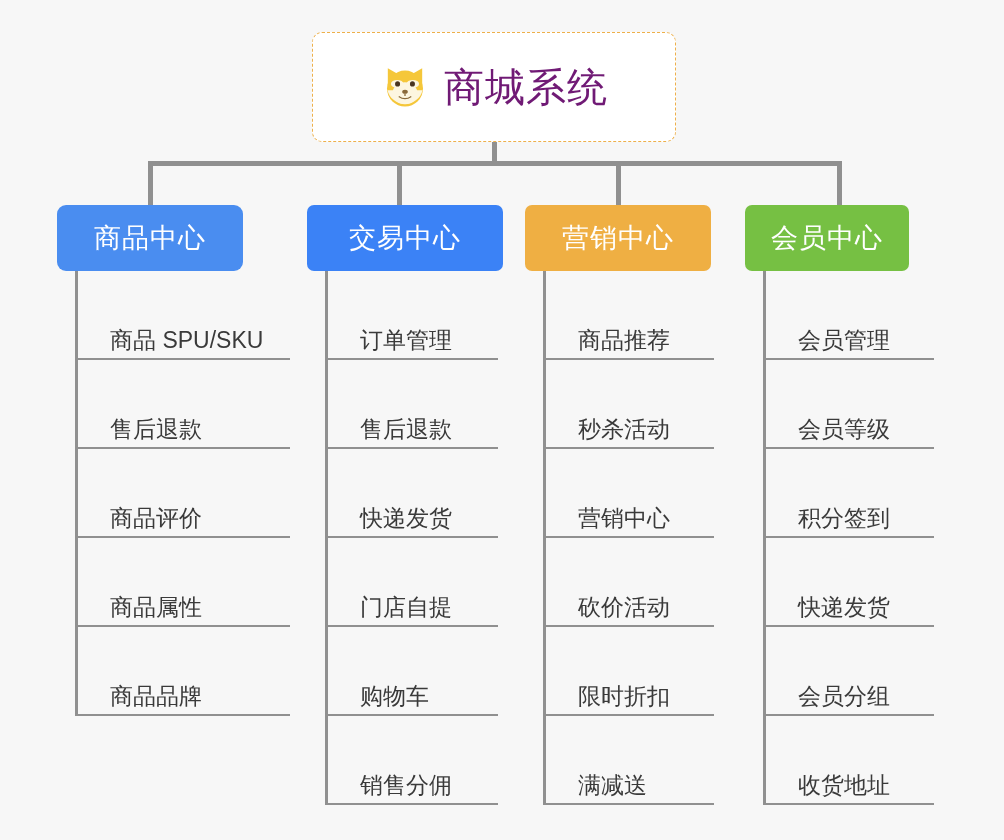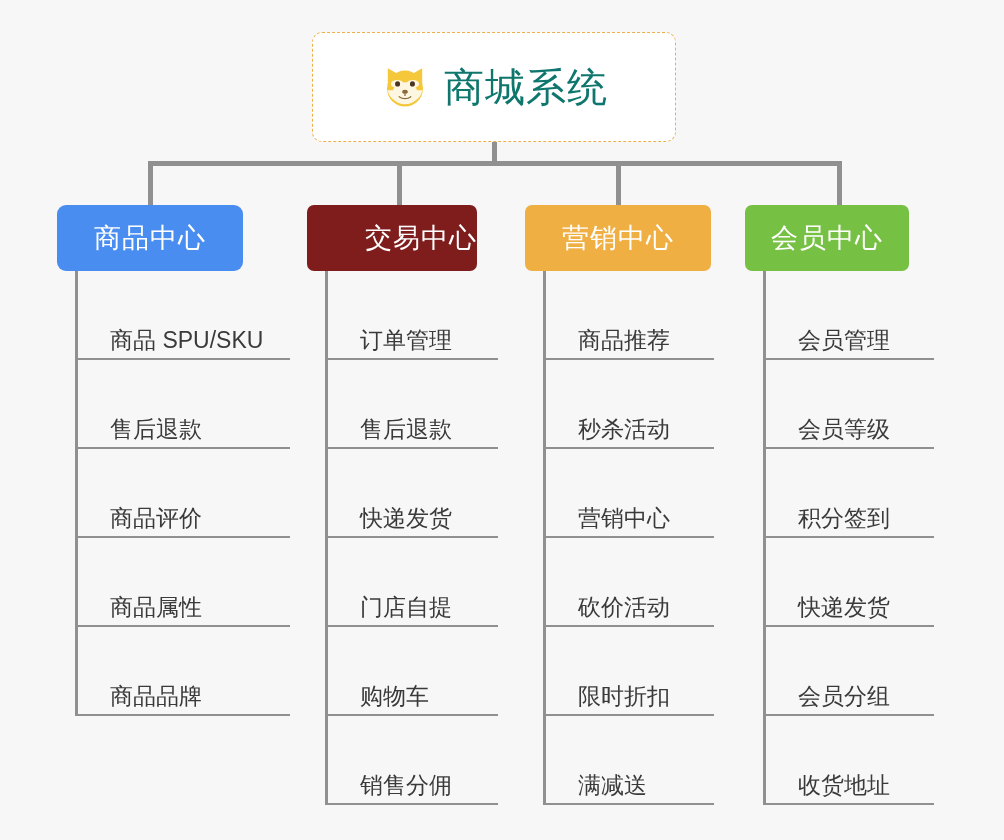--- a/index.html
+++ b/index.html
@@ -30,21 +30,21 @@
     background: #ffffff;
     border: 1px dashed #eeb04a;
     border-radius: 10px;
     box-sizing: border-box;
     display: flex;
     align-items: center;
     justify-content: center;
     gap: 14px;
   }
   .root-title {
-    color: #0f766e;
+    color: #701a75;
     font-size: 40px;
     line-height: 1;
     letter-spacing: 1px;
     white-space: nowrap;
   }
   .dog-icon {
     width: 50px;
     height: 50px;
     display: block;
     flex: 0 0 auto;
@@ -98,21 +98,21 @@
     white-space: nowrap;
   }
 
   
   .col-goods  { left: 57px;  width: 230px; }
   .col-trade  { left: 307px; width: 230px; }
   .col-promo  { left: 525px; width: 230px; }
   .col-member { left: 745px; width: 230px; }
 
   .col-goods  .branch-head { background: #4a8df0; width: 186px; border-radius: 9px; }
-  .col-trade  .branch-head { background: #7f1d1d; width: 170px; justify-content: flex-end; }
+  .col-trade  .branch-head { background: #3b82f6; width: 196px; }
   .col-promo  .branch-head { background: #efaf43; width: 186px; }
   .col-member .branch-head { background: #76c043; width: 164px; }
 
   .col-goods  .leaf-wrap { width: 212px; }
   .col-trade  .leaf-wrap { width: 170px; }
   .col-promo  .leaf-wrap { width: 168px; }
   .col-member .leaf-wrap { width: 168px; }
 
   
   .leaf-wrap .leaf:first-child { height: 89px; }

